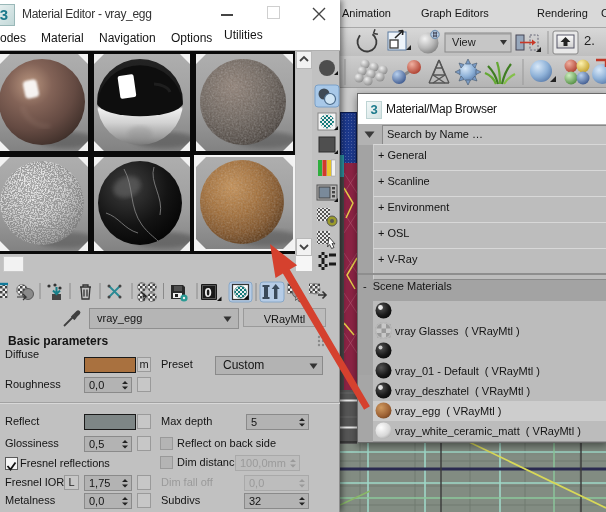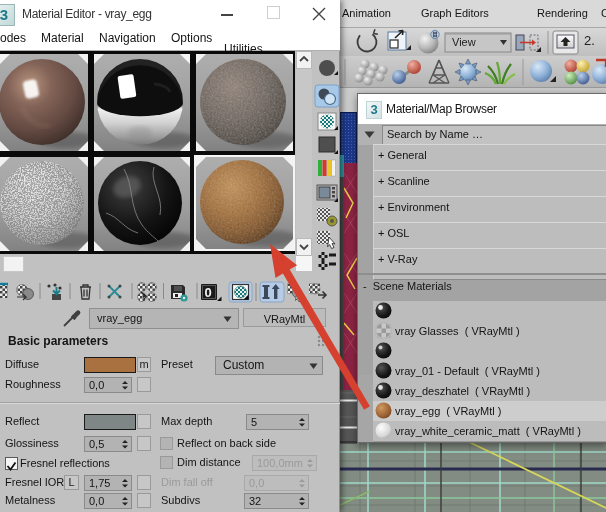--- a/index.html
+++ b/index.html
@@ -341,21 +341,21 @@
       <svg class="abs" style="left:312px;top:7px;" width="14" height="14">
           <path d="M1 1 L13 13 M13 1 L1 13" stroke="#444" stroke-width="1.4"></path>
         </svg>
     </div>
 
     <div class="abs" style="left:0;top:28px;width:340px;height:22px;background:#ffffff;border-bottom:1px solid #b0b0b0;">
       <span class="abs txt" style="left:-10px;top:3px;">Modes</span>
       <span class="abs txt" style="left:41px;top:3px;">Material</span>
       <span class="abs txt" style="left:99px;top:3px;">Navigation</span>
       <span class="abs txt" style="left:171px;top:3px;">Options</span>
-      <span class="abs txt" style="left:224px;top:14px;">Utilities</span>
+      <span class="abs txt" style="left:224px;top:0;">Utilities</span>
     </div>
 
     <div class="abs" style="left:0;top:51px;width:295px;height:203px;background:#0a0a0a;">
       <svg width="0" height="0" style="position:absolute;">
           <defs>
         <linearGradient id="cellbg" x1="0" y1="0" x2="0" y2="1">
           <stop offset="0" stop-color="#aeaeae"></stop>
               <stop offset="0.55" stop-color="#9e9e9e"></stop>
               <stop offset="1" stop-color="#828282"></stop>
         </linearGradient>
@@ -626,21 +626,21 @@
             <circle cx="10" cy="2" r="1.2"></circle>
             <circle cx="2" cy="6" r="1.2"></circle>
             <circle cx="6" cy="6" r="1.2"></circle>
             <circle cx="10" cy="6" r="1.2"></circle>
             <circle cx="2" cy="10" r="1.2"></circle>
             <circle cx="6" cy="10" r="1.2"></circle>
             <circle cx="10" cy="10" r="1.2"></circle>
           </g>
       </svg>
     </div>
-    <span class="lbl" style="left:5px;top:358px;">Diffuse</span>
+    <span class="lbl" style="left:5px;top:348px;">Diffuse</span>
     <div class="abs" style="left:84px;top:357px;width:50px;height:14px;background:#a9713f;border:1px solid #1a1a1a;"></div>
     <div class="mapbtn" style="left:137px;top:357px;">m</div>
     <span class="lbl" style="left:161px;top:358px;">Preset</span>
     <div class="abs" style="left:215px;top:356px;width:106px;height:17px;background:#b3b3b3;border:1px solid #8a8a8a;">
       <span class="abs txt" style="left:7px;top:1px;">Custom</span>
       <svg class="abs" style="left:93px;top:6px;" width="9" height="7">
           <path d="M0.5 0.5 L8.5 0.5 L4.5 6 z" fill="#333"></path>
         </svg>
     </div>
     <span class="lbl" style="left:5px;top:378px;">Roughness</span>
@@ -672,21 +672,21 @@
       </div>
     <div class="mapbtn" style="left:137px;top:436px;"></div>
     <div class="cb dis" style="left:160px;top:437px;"></div>
     <span class="lbl" style="left:177px;top:437px;">Reflect on back side</span>
     <div class="cb" style="left:5px;top:457px;"><svg width="11" height="11">
           <path d="M1.5 5 L4.5 8.5 L9.5 1.5" stroke="#111" stroke-width="1.8" fill="none"></path>
         </svg></div>
     <span class="lbl" style="left:20px;top:457px;">Fresnel reflections</span>
     <div class="cb dis" style="left:160px;top:456px;"></div>
     <span class="lbl" style="left:177px;top:456px;">Dim distance</span>
-    <div class="spin gray" style="left:252px;top:455px;width:63px;">
+    <div class="spin gray" style="left:235px;top:455px;width:63px;">
         <span class="v">100,0mm</span>
         <svg width="9" height="11">
           <path d="M1 4 L4 1 L7 4 z M1 6.5 L4 9.5 L7 6.5 z" fill="#9a9a9a"></path>
         </svg>
       </div>
     <span class="lbl" style="left:5px;top:476px;text-align:right;">Fresnel IOR</span>
     <div class="abs" style="left:64px;top:475px;width:13px;height:13px;background:#c7c7c7;border:1px solid #9a9a9a;font-size:11px;color:#222;text-align:center;line-height:13px;">L</div>
     <div class="spin" style="left:84px;top:475px;">
         <span class="v">1,75</span>
         <svg width="9" height="11">

